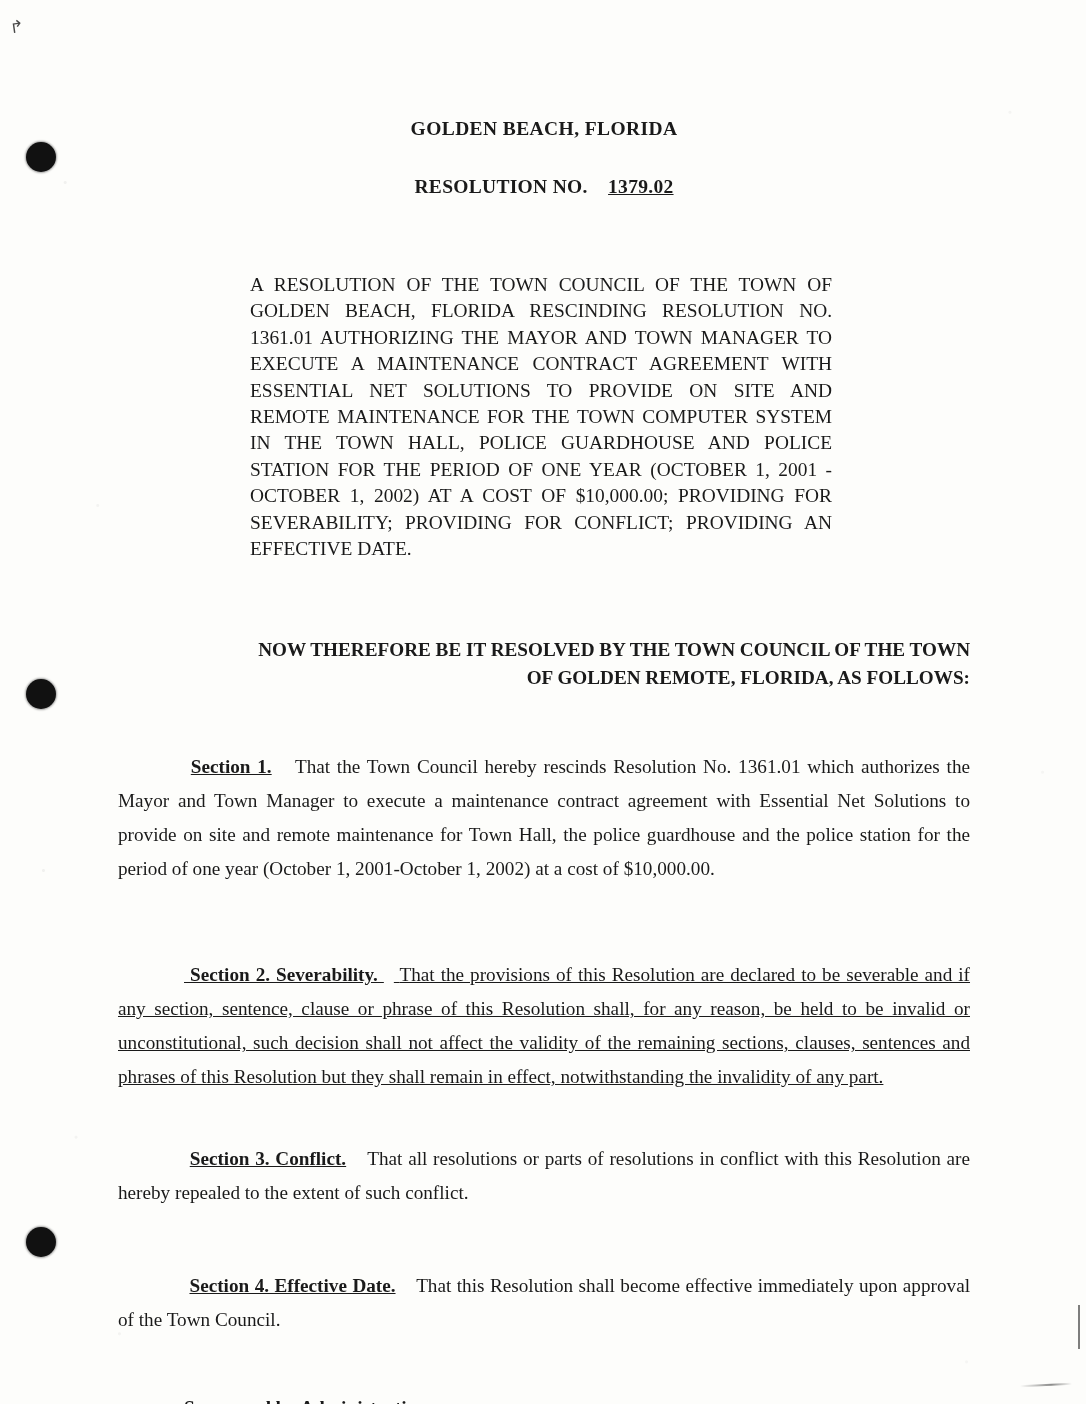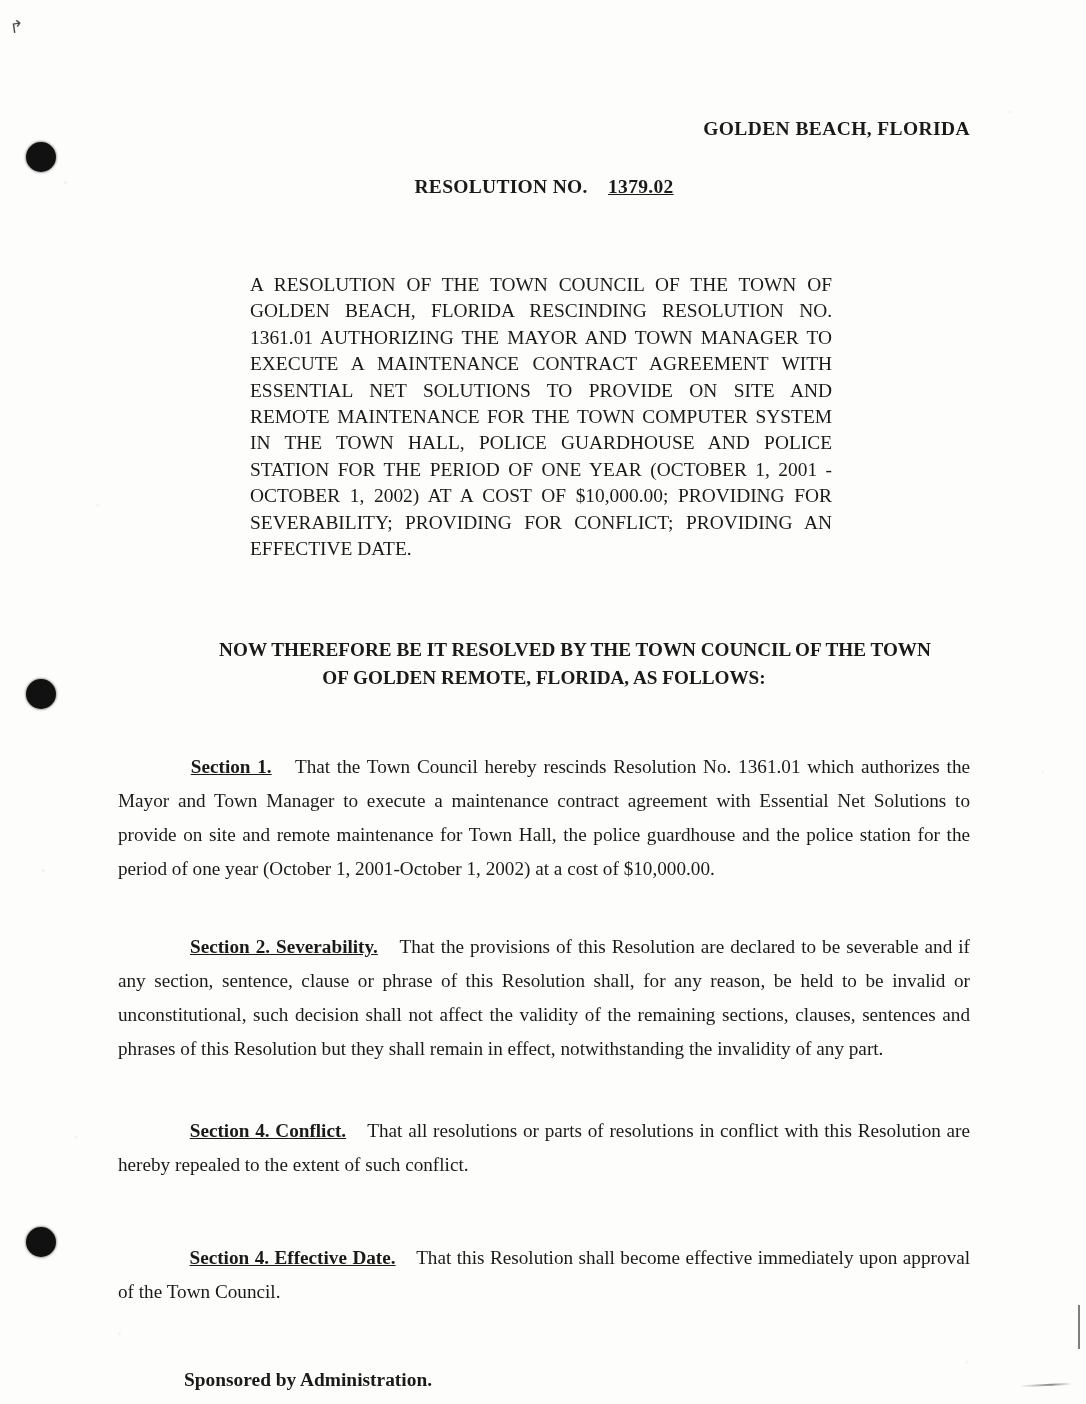--- a/index.html
+++ b/index.html
@@ -81,21 +81,20 @@
   }
 
   .title-block {
     text-align: center;
     margin-top: 118px;
   }
   .doc-title {
     font-size: 19.5px;
     font-weight: bold;
     letter-spacing: .4px;
-    text-align: right;
   }
   .res-line {
     margin-top: 36px;
     font-size: 19.5px;
     font-weight: bold;
     letter-spacing: .3px;
   }
   .u { text-decoration: underline; }
 
   .preamble {
@@ -106,38 +105,38 @@
     line-height: 26.4px;
     text-align: justify;
     text-justify: inter-word;
   }
 
   .resolved {
     margin-top: 74px;
     font-size: 19.2px;
     font-weight: bold;
     line-height: 28px;
-    text-align: center;
+    text-align: right;
   }
   .resolved .l1 { display: block; text-indent: 62px; }
   .resolved .l2 { display: block; }
 
   .section {
     margin-top: 40px;
     font-size: 19.2px;
     line-height: 34px;
     text-align: justify;
   }
   .section .lead {
     font-weight: bold;
     text-decoration: underline;
   }
   .section .indent { display: inline-block; width: 66px; }
   .sec1 { margin-top: 58px; }
-  .sec2 { margin-top: 44px; }
+  .sec2 { margin-top: 72px; text-decoration: underline; }
   .sec3 { margin-top: 48px; }
   .sec4 { margin-top: 59px; }
 
   .sponsor {
     margin-top: 60px;
     margin-left: 66px;
     font-size: 19.4px;
     font-weight: bold;
   }
   .footer-res {
@@ -193,21 +192,21 @@
 
     <div class="section sec2">
       <span class="indent"></span>
       <span class="lead">Section 2. Severability.</span>
       <span class="nbsp-gap"></span>
       <span>That the provisions of this Resolution are declared to be severable and if any section, sentence, clause or phrase of this Resolution shall, for any reason, be held to be invalid or unconstitutional, such decision shall not affect the validity of the remaining sections, clauses, sentences and phrases of this Resolution but they shall remain in effect, notwithstanding the invalidity of any part.</span>
     </div>
 
     <div class="section sec3">
       <span class="indent"></span>
-      <span class="lead">Section 4. Conflict.</span>
+      <span class="lead">Section 3. Conflict.</span>
       <span class="nbsp-gap"></span>
       <span>That all resolutions or parts of resolutions in conflict with this Resolution are hereby repealed to the extent of such conflict.</span>
     </div>
 
     <div class="section sec4">
       <span class="indent"></span>
       <span class="lead">Section 4. Effective Date.</span>
       <span class="nbsp-gap"></span>
       <span>That this Resolution shall become effective immediately upon approval of the Town Council.</span>
     </div>

